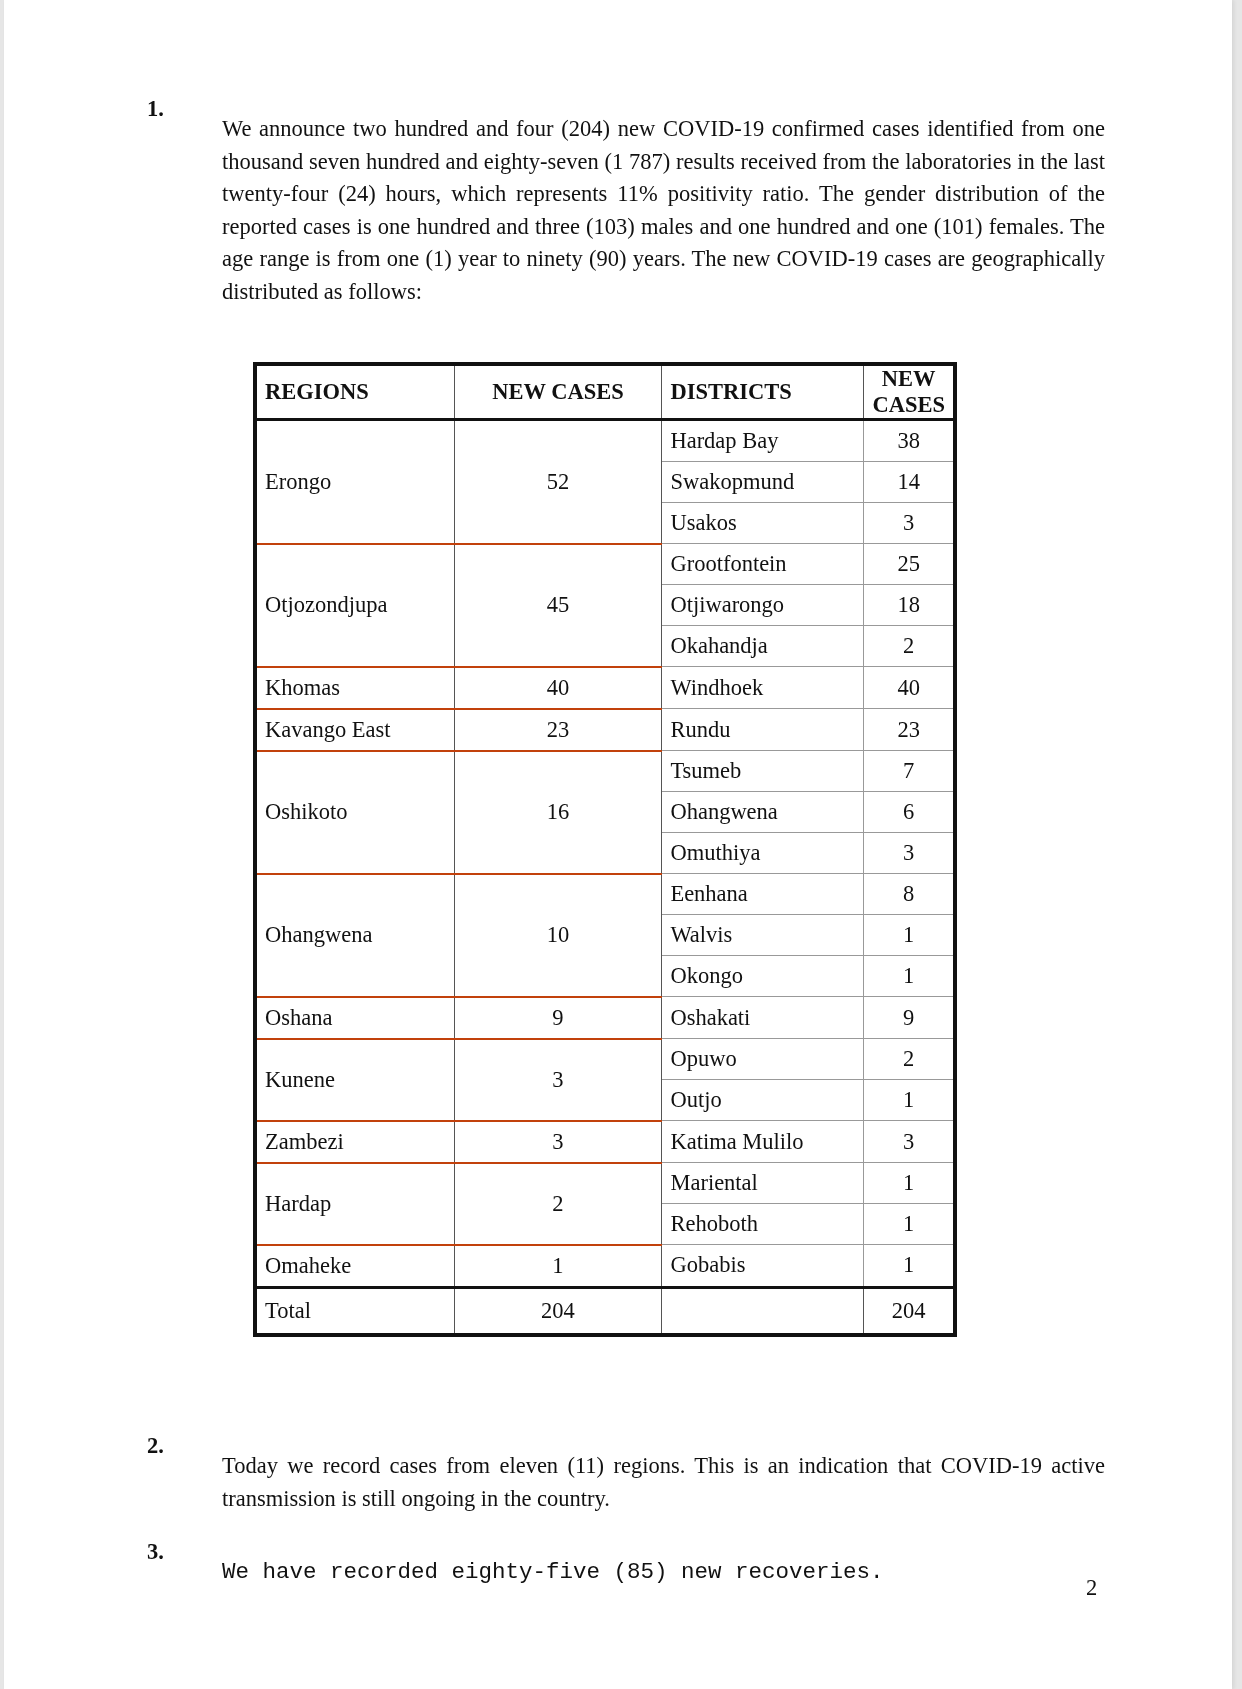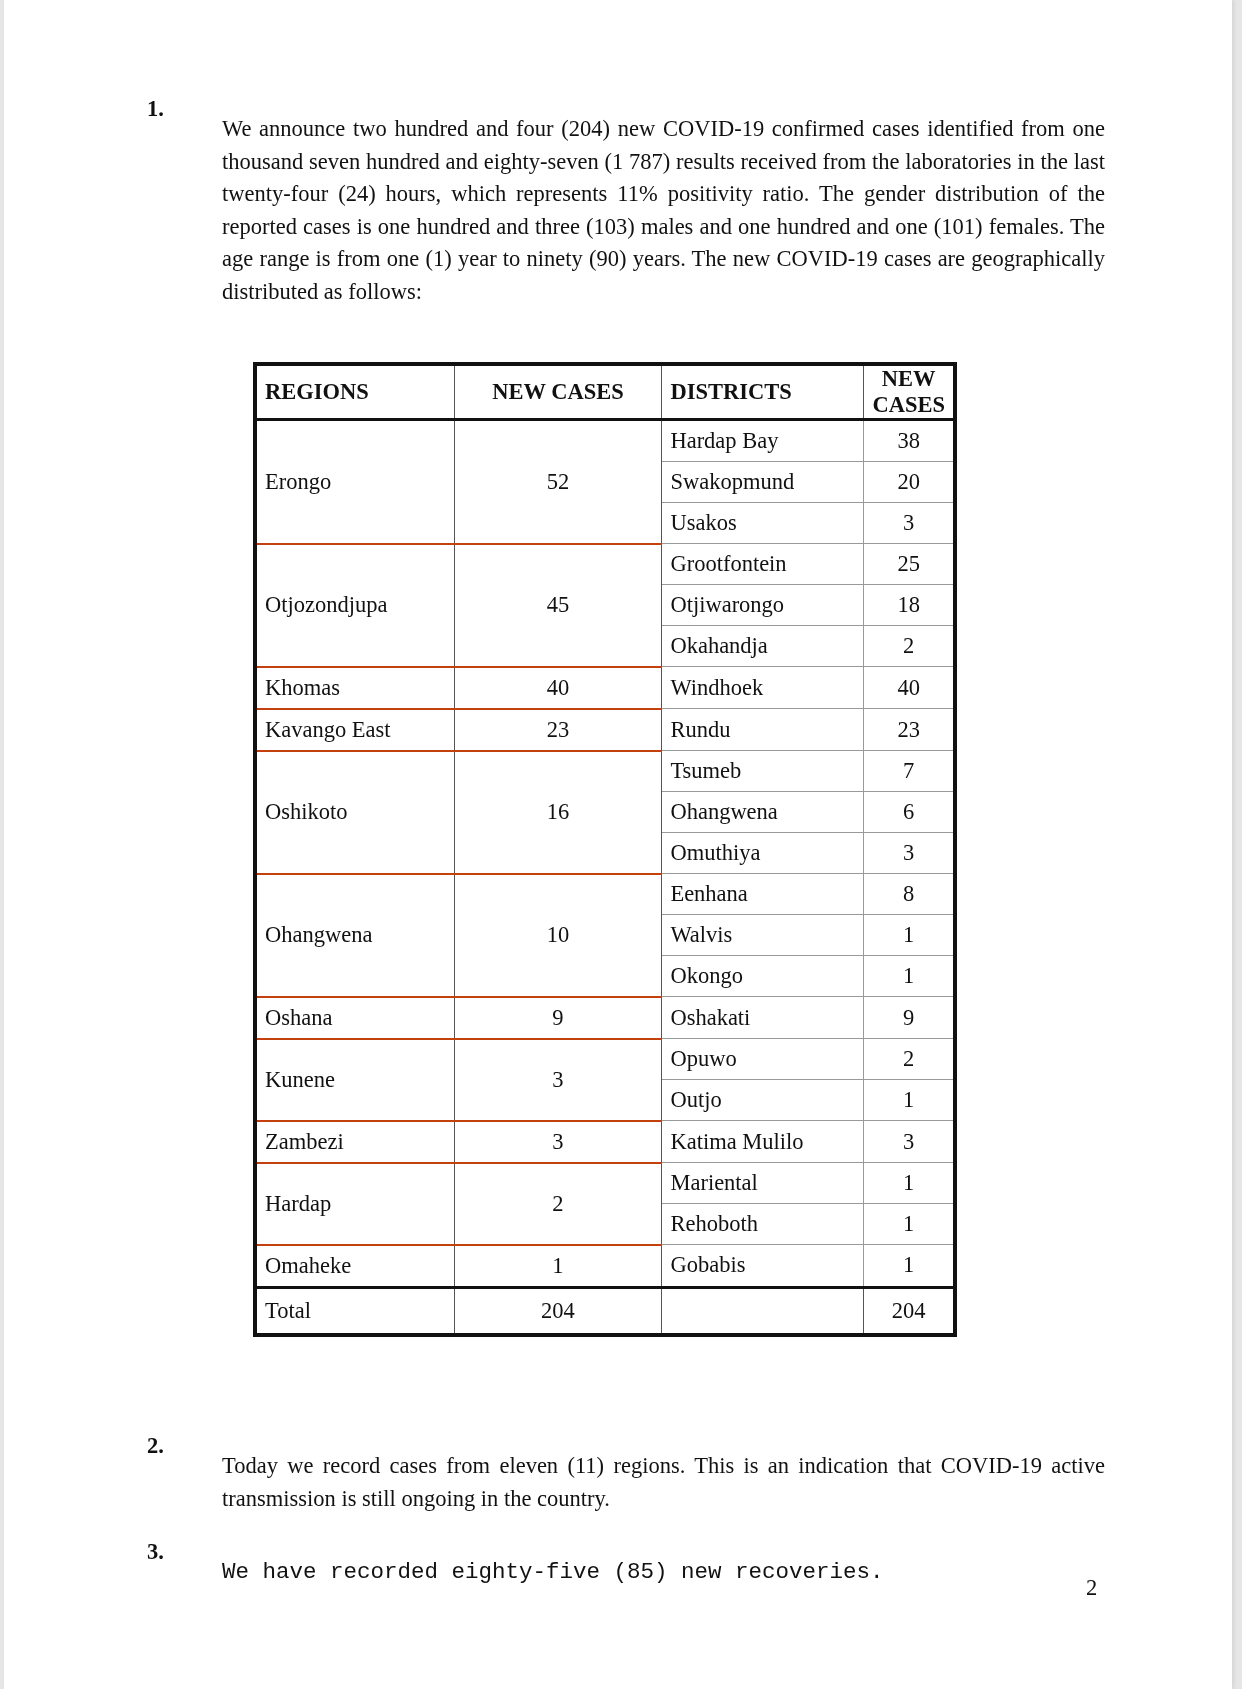--- a/index.html
+++ b/index.html
@@ -73,21 +73,21 @@
     </thead>
     <tbody id="tbody">
         <tr class="grp">
           <td class="region" rowspan="3">Erongo</td>
           <td class="rnum c" rowspan="3">52</td>
           <td class="dist">Hardap Bay</td>
           <td class="dnum c">38</td>
         </tr>
         <tr>
           <td class="dist">Swakopmund</td>
-          <td class="dnum c">20</td>
+          <td class="dnum c">14</td>
         </tr>
         <tr>
           <td class="dist">Usakos</td>
           <td class="dnum c">3</td>
         </tr>
         <tr class="grp">
           <td class="region" rowspan="3">Otjozondjupa</td>
           <td class="rnum c" rowspan="3">45</td>
           <td class="dist">Grootfontein</td>
           <td class="dnum c">25</td>

